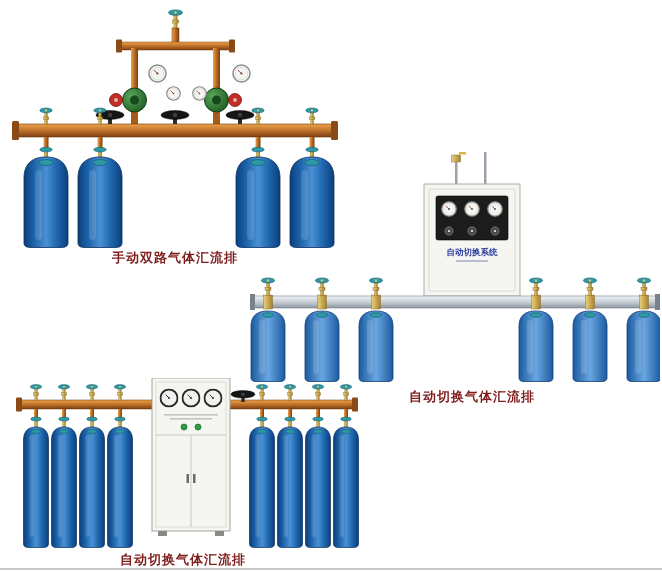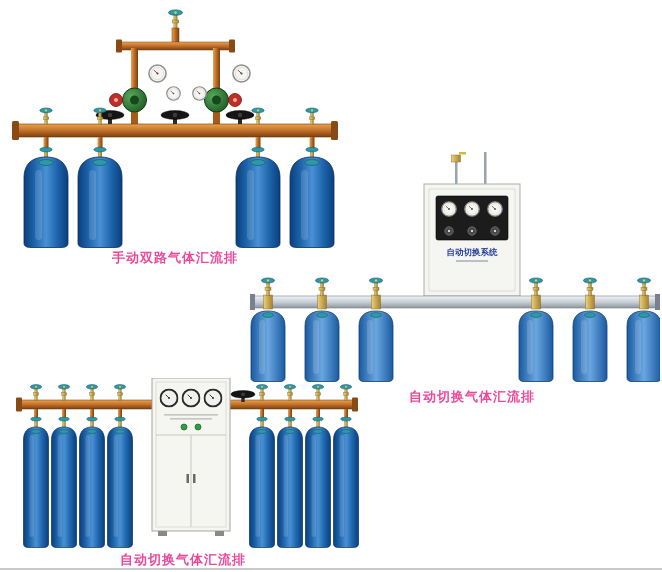--- a/index.html
+++ b/index.html
@@ -5,21 +5,21 @@
   html,body{margin:0;padding:0;}
   body{
     width:662px;height:572px;overflow:hidden;
     background:#ffffff;
     font-family:"Liberation Sans","DejaVu Sans",sans-serif;
   }
   .canvas{position:relative;width:662px;height:572px;background:#ffffff;}
   .product{position:absolute;text-align:right;}
   .caption{
     position:absolute;
-    font-size:13px;font-weight:bold;color:#ec4899;
+    font-size:13px;font-weight:bold;color:#7f1d1d;
     letter-spacing:1px;text-align:center;white-space:nowrap;
   }
   .bottom-line{position:absolute;left:0;width:662px;background:#c9c9c9;}
   svg{display:block;}
 </style>
 </head>
 <body>
 
 <div class="canvas">
 

